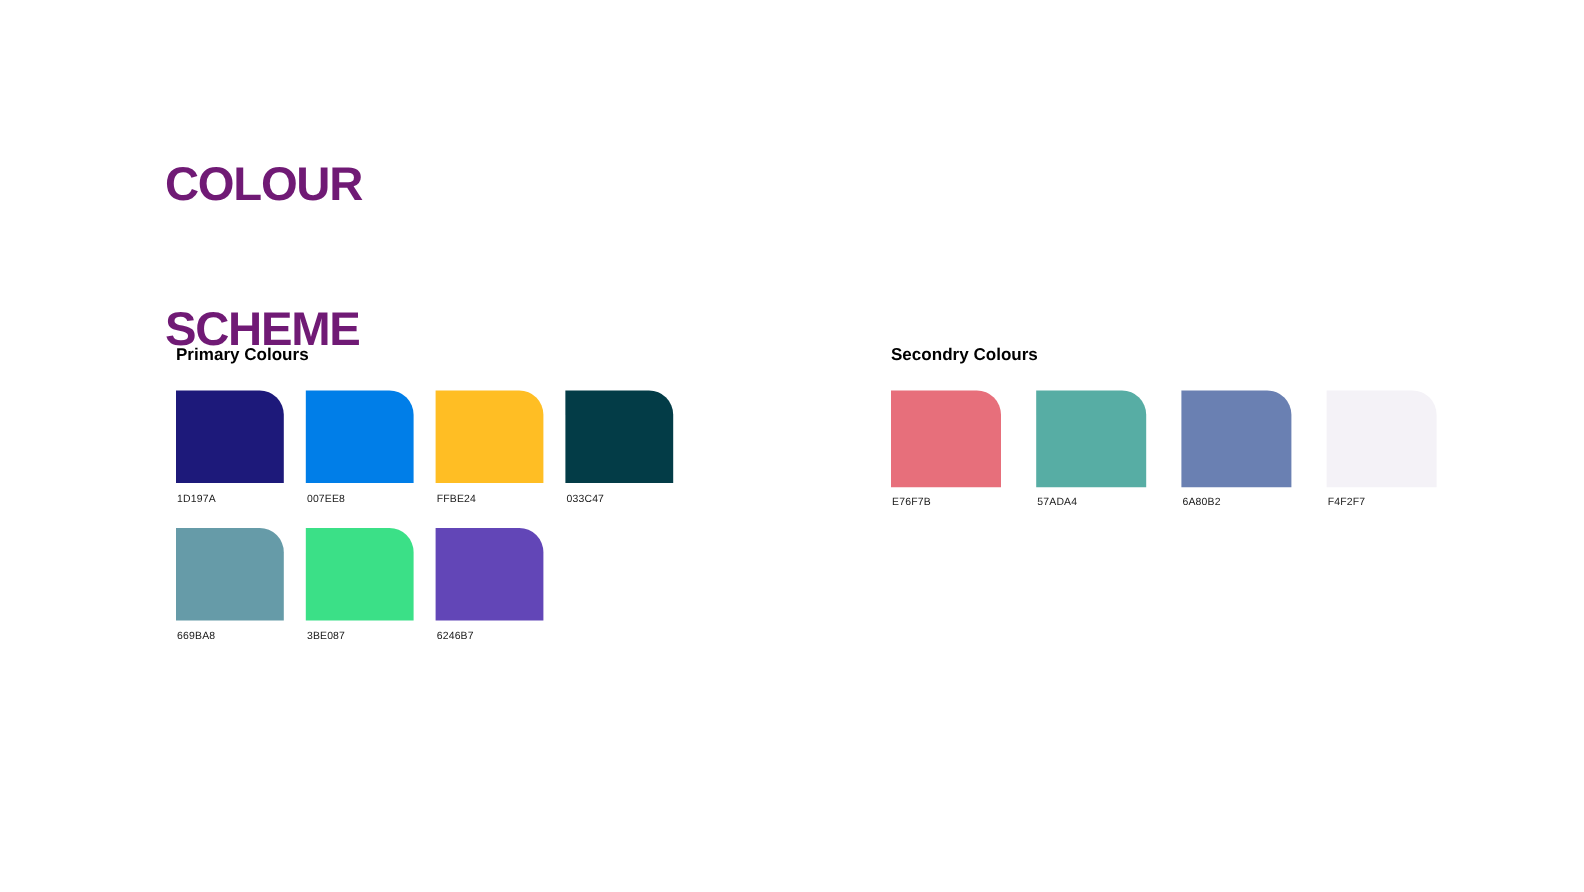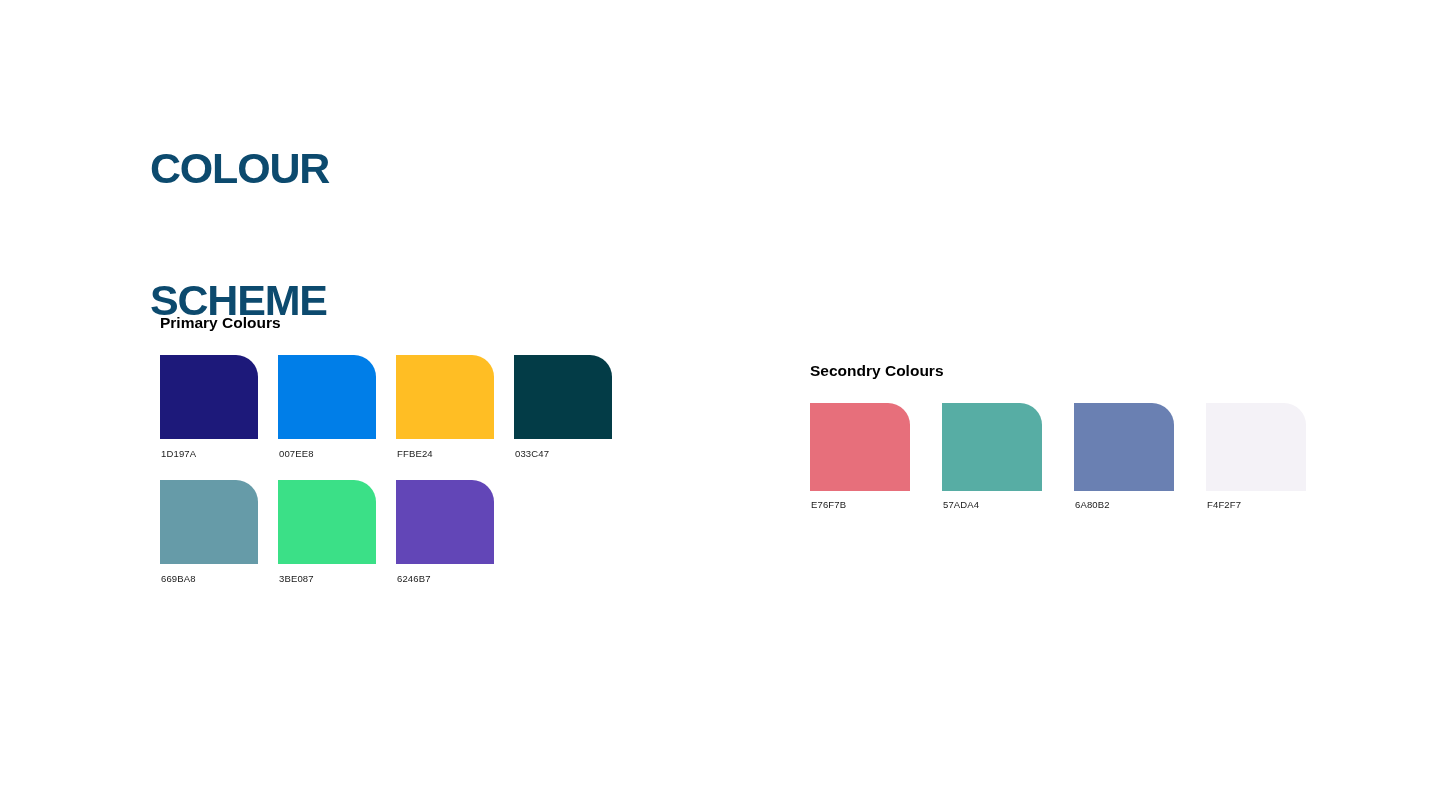--- a/index.html
+++ b/index.html
@@ -33,21 +33,21 @@
   .page-title .tline {
     display: block;
   }
 
   
   .palette {
     position: absolute;
     top: 313px;
   }
   .palette.primary   { left: 160px; }
-  .palette.secondary { left: 810px; margin-top: 48px; }
+  .palette.secondary { left: 810px; }
 
   .section-heading {
     font-family: "Liberation Sans", sans-serif;
     font-weight: bold;
     font-size: 15.5px;
     line-height: 20px;
     color: #000000;
     margin: 0 0 22px 0;
     white-space: nowrap;
   }
@@ -92,21 +92,21 @@
     color: #1a1a1a;
     letter-spacing: 0.15px;
     white-space: nowrap;
   }
   .primary .swatch-label   { margin-top: 9px; padding-left: 1px; }
   .secondary .swatch-label { margin-top: 8px; padding-left: 1px; }
 </style>
 </head>
 <body>
 
-<div class="page-title" style="color: #0c4a6e;">
+<div class="page-title" style="color: #701a75;">
   <span class="tline">COLOUR</span>
   <span class="tline">SCHEME</span>
 </div>
 
 <section class="palette primary">
   <h2 class="section-heading">Primary Colours</h2>
   <div class="swatch-grid">
       <div class="swatch-cell">
         <div class="swatch-chip" style="background: rgb(29, 25, 122);"></div>
         <span class="swatch-label">1D197A</span>

